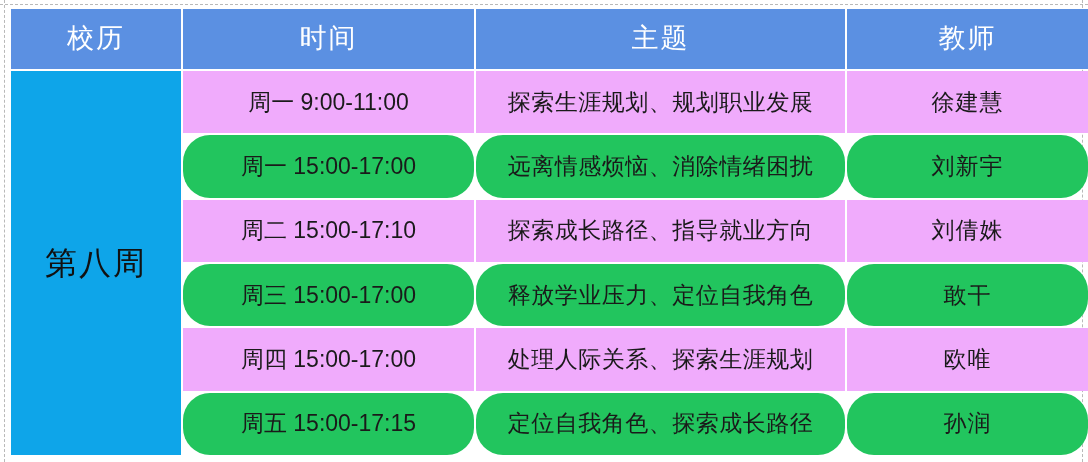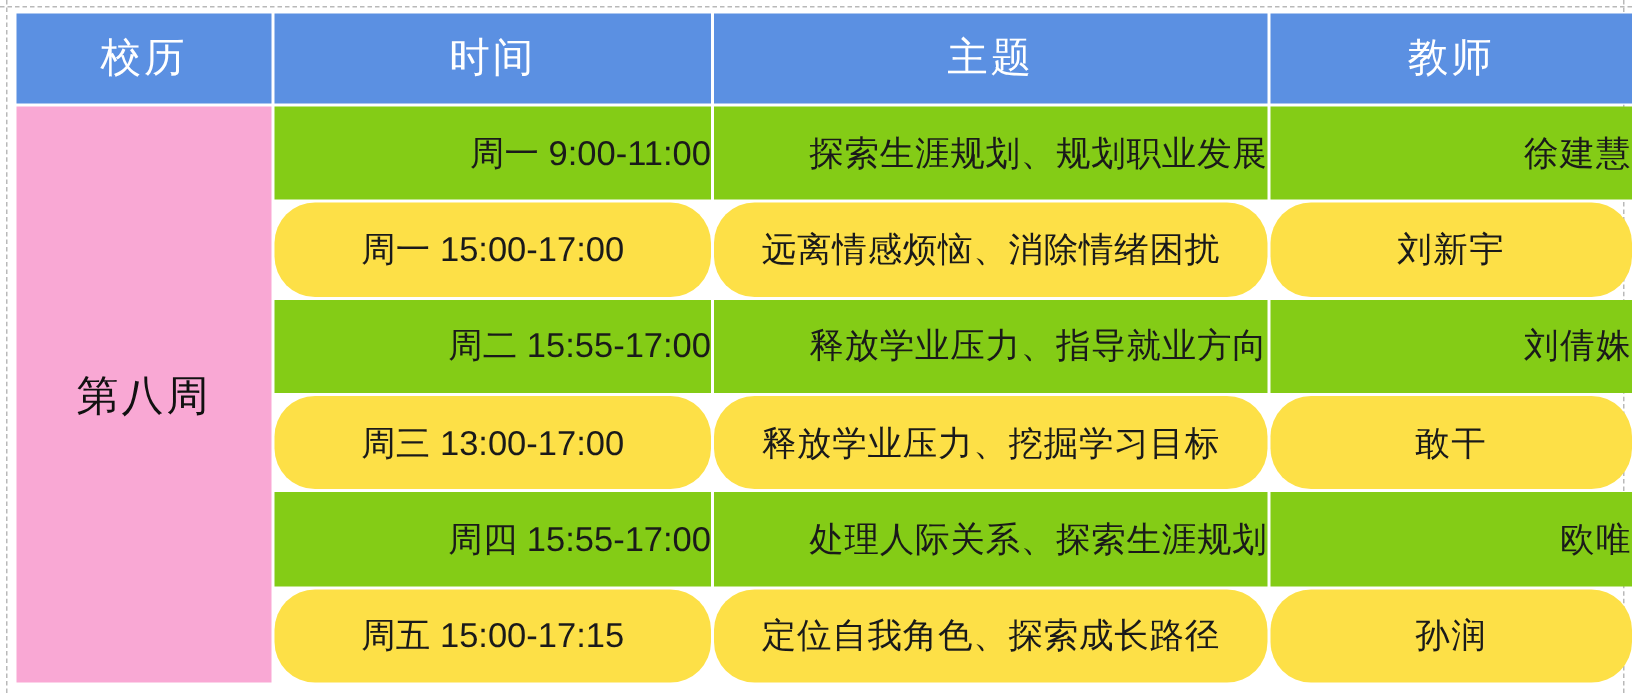--- a/index.html
+++ b/index.html
@@ -72,35 +72,35 @@
     color: #ffffff;
     height: 60px;
     font-family: "Liberation Serif", "DejaVu Serif", serif;
     font-size: 27px;
     font-weight: normal;
     letter-spacing: 2px;
   }
 
   
   td.week-cell {
-    background: #f9a8d4;
+    background: #0ea5e9;
     color: #111111;
-    font-family: Liberation Sans, sans-serif;
-    font-size: 28px;
+    font-family: Liberation Serif, serif;
+    font-size: 32px;
     letter-spacing: 2px;
   }
 
   tbody td.data-cell {
     color: #1a1a1a;
     font-size: 23px;
     height: 62px;
   }
 
-  tr.row-odd td.data-cell { background: #84cc16; text-align: right; }
-  tr.row-even td.data-cell { background: #fde047; border-radius: 27px; }
+  tr.row-odd td.data-cell { background: #f0abfc; }
+  tr.row-even td.data-cell { background: #22c55e; border-radius: 27px; }
 
   
   col.c-week    { width: 170px; }
   col.c-time    { width: 291px; }
   col.c-topic   { width: 369px; }
   col.c-teacher { width: 241px; }
 
   td.time-cell   { font-size: 23px; }
   td.topic-cell  { font-size: 24px; letter-spacing: 0.5px; }
   td.teacher-cell{ font-size: 24px; letter-spacing: 1px; }
@@ -141,33 +141,33 @@
           <td class="data-cell teacher-cell">徐建慧</td>
         </tr>
 
         <tr class="row-even">
           <td class="data-cell time-cell">周一 15:00-17:00</td>
           <td class="data-cell topic-cell">远离情感烦恼、消除情绪困扰</td>
           <td class="data-cell teacher-cell">刘新宇</td>
         </tr>
 
         <tr class="row-odd">
-          <td class="data-cell time-cell">周二 15:55-17:00</td>
-          <td class="data-cell topic-cell">释放学业压力、指导就业方向</td>
+          <td class="data-cell time-cell">周二 15:00-17:10</td>
+          <td class="data-cell topic-cell">探索成长路径、指导就业方向</td>
           <td class="data-cell teacher-cell">刘倩姝</td>
         </tr>
 
         <tr class="row-even">
-          <td class="data-cell time-cell">周三 13:00-17:00</td>
-          <td class="data-cell topic-cell">释放学业压力、挖掘学习目标</td>
+          <td class="data-cell time-cell">周三 15:00-17:00</td>
+          <td class="data-cell topic-cell">释放学业压力、定位自我角色</td>
           <td class="data-cell teacher-cell">敢干</td>
         </tr>
 
         <tr class="row-odd">
-          <td class="data-cell time-cell">周四 15:55-17:00</td>
+          <td class="data-cell time-cell">周四 15:00-17:00</td>
           <td class="data-cell topic-cell">处理人际关系、探索生涯规划</td>
           <td class="data-cell teacher-cell">欧唯</td>
         </tr>
 
         <tr class="row-even">
           <td class="data-cell time-cell">周五 15:00-17:15</td>
           <td class="data-cell topic-cell">定位自我角色、探索成长路径</td>
           <td class="data-cell teacher-cell">孙润</td>
         </tr>
 

